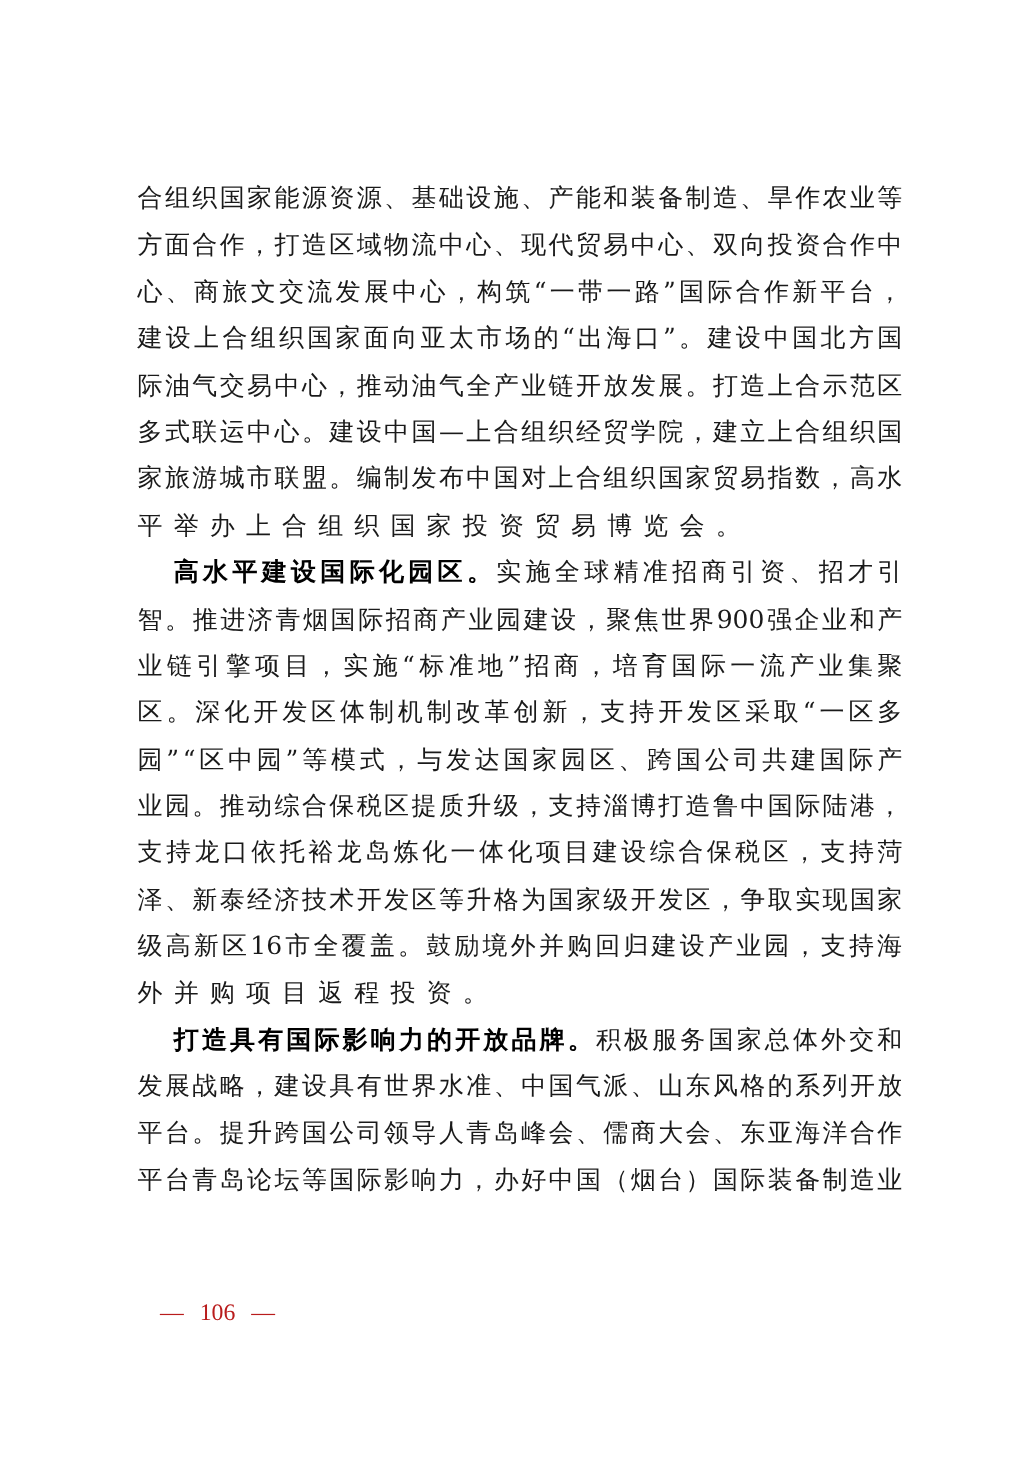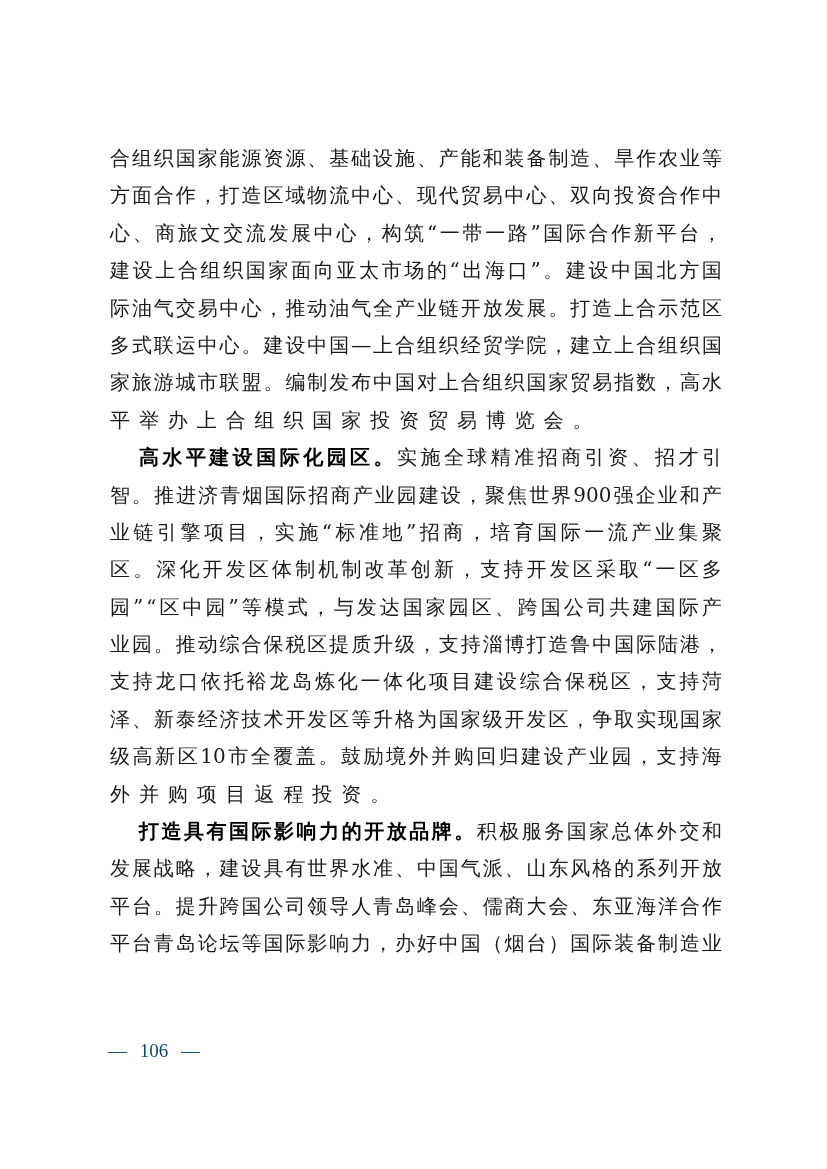--- a/index.html
+++ b/index.html
@@ -6,22 +6,22 @@
   body { width: 827px; height: 1169px; position: relative; overflow: hidden;
          font-family: "DejaVu Serif", "Liberation Serif", serif; color: #1a1a1a; }
   .page { position: absolute; left: 0; top: 0; width: 827px; height: 1169px; }
   .body-text { position: absolute; left: 110px; top: 140px; width: 612px; }
   .line { height: 37.4px; line-height: 37.4px; font-size: 20px; white-space: nowrap;
           display: flex; justify-content: space-between; }
   .line.last { justify-content: flex-start; letter-spacing: 8.9px; }
   .line.indent { padding-left: 29px; }
   .ch { display: inline-block; text-align: center; }
   .heading { font-weight: bold; color: #000; }
-  .page-number { position: absolute; left: 108px; top: 1040px; font-size: 19px;
-                 font-family: "Liberation Serif", "DejaVu Serif", serif; color: #0c4a6e;
+  .page-number { position: absolute; left: 128px; top: 1040px; font-size: 19px;
+                 font-family: "Liberation Serif", "DejaVu Serif", serif; color: #b91c1c;
                  word-spacing: 8px; }
 </style>
 </head>
 <body>
 
 <div class="page">
   <div class="body-text" id="body-text">
       <div class="line">
         <span class="ch">合</span>
         <span class="ch">组</span>
@@ -482,21 +482,21 @@
         <span class="ch">实</span>
         <span class="ch">现</span>
         <span class="ch">国</span>
         <span class="ch">家</span>
       </div>
       <div class="line">
         <span class="ch">级</span>
         <span class="ch">高</span>
         <span class="ch">新</span>
         <span class="ch">区</span>
-        <span class="ch">10</span>
+        <span class="ch">16</span>
         <span class="ch">市</span>
         <span class="ch">全</span>
         <span class="ch">覆</span>
         <span class="ch">盖</span>
         <span class="ch">。</span>
         <span class="ch">鼓</span>
         <span class="ch">励</span>
         <span class="ch">境</span>
         <span class="ch">外</span>
         <span class="ch">并</span>

